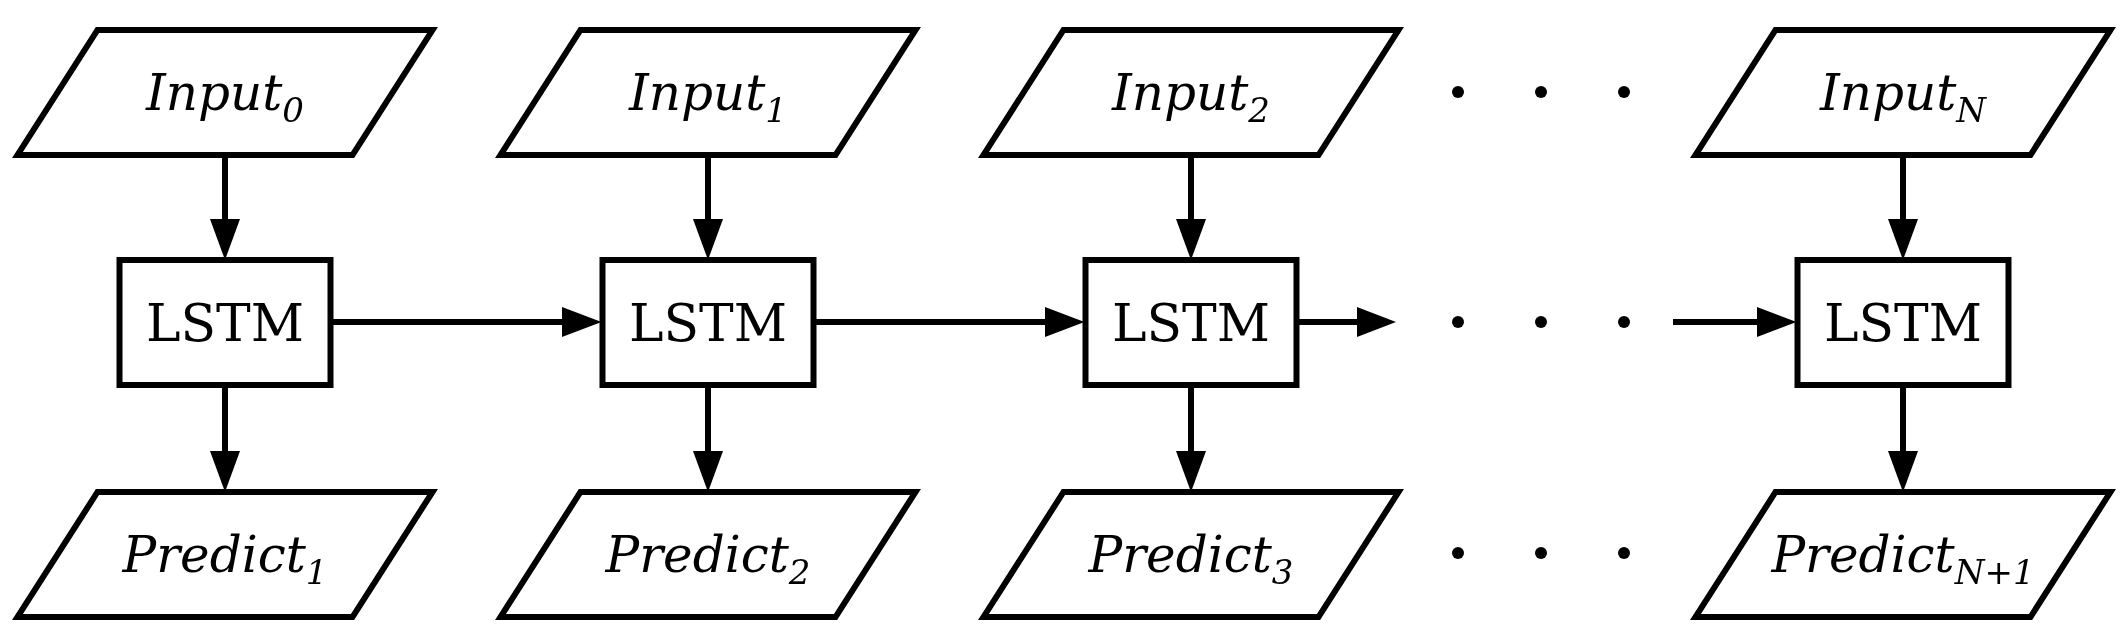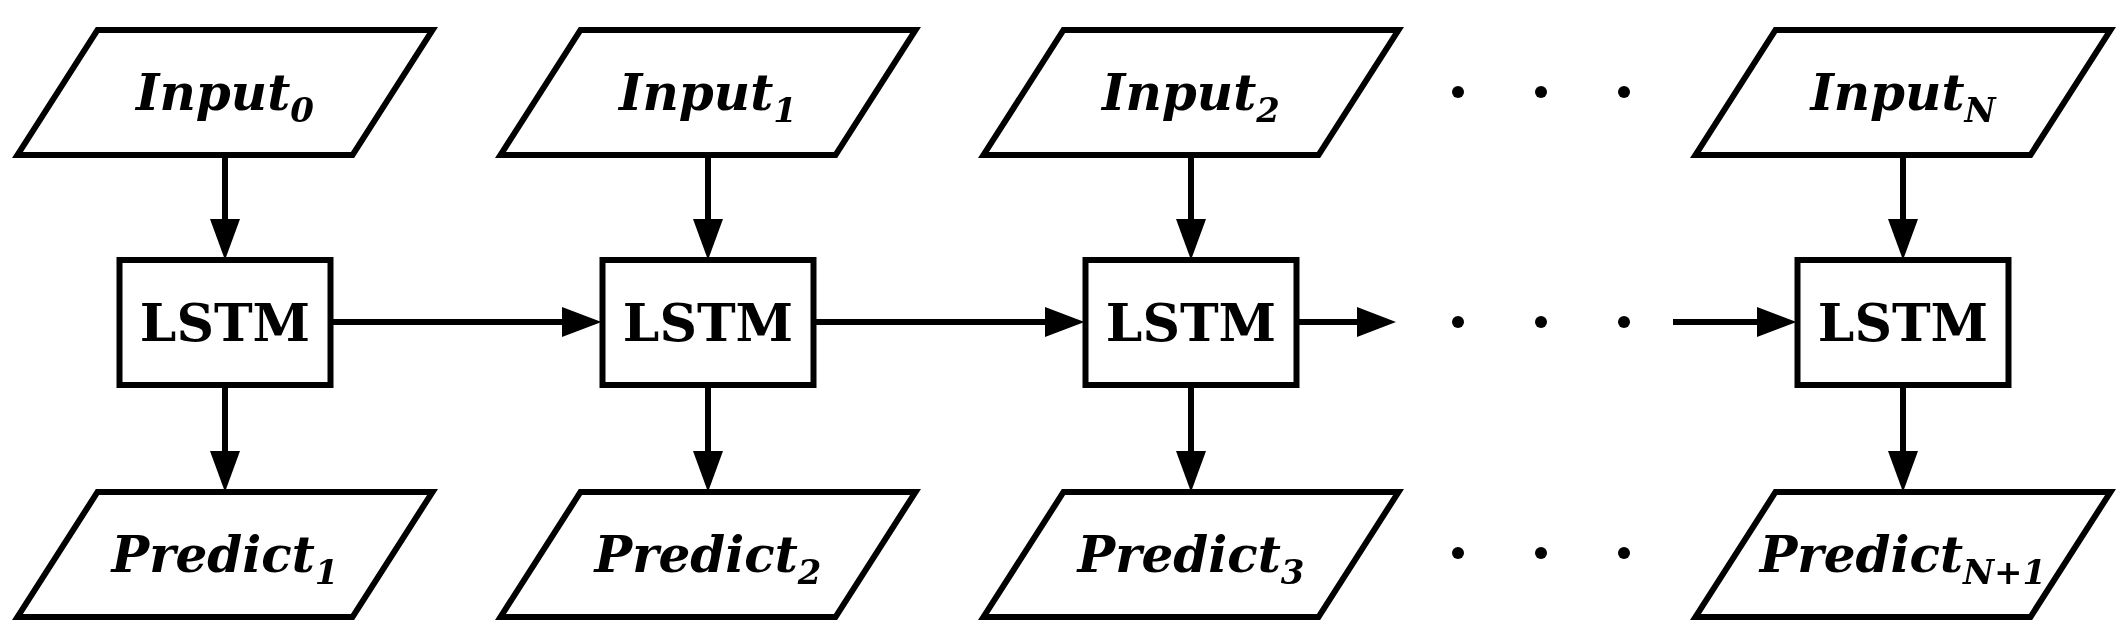--- a/index.html
+++ b/index.html
@@ -6,21 +6,20 @@
     margin: 0;
     padding: 0;
     background: #ffffff;
     width: 2127px;
     height: 630px;
     overflow: hidden;
   }
   .diagram-wrap {
     width: 1704px;
     height: 630px;
-    font-weight: bold;
   }
   svg { display: block; }
   .node-shape {
     fill: #ffffff;
     stroke: #000000;
     stroke-width: 6;
     stroke-linejoin: miter;
   }
   .arrow-shaft {
     stroke: #000000;

